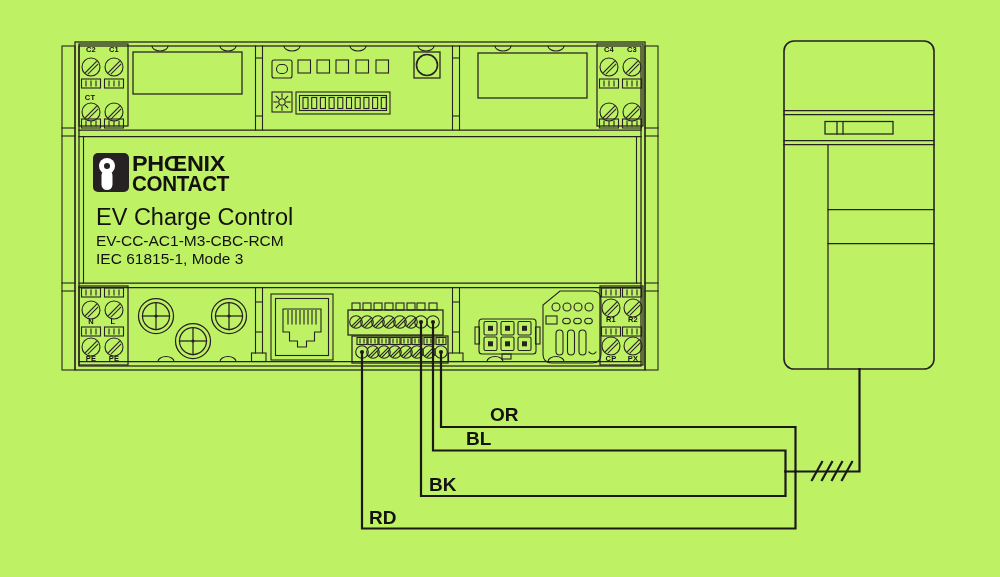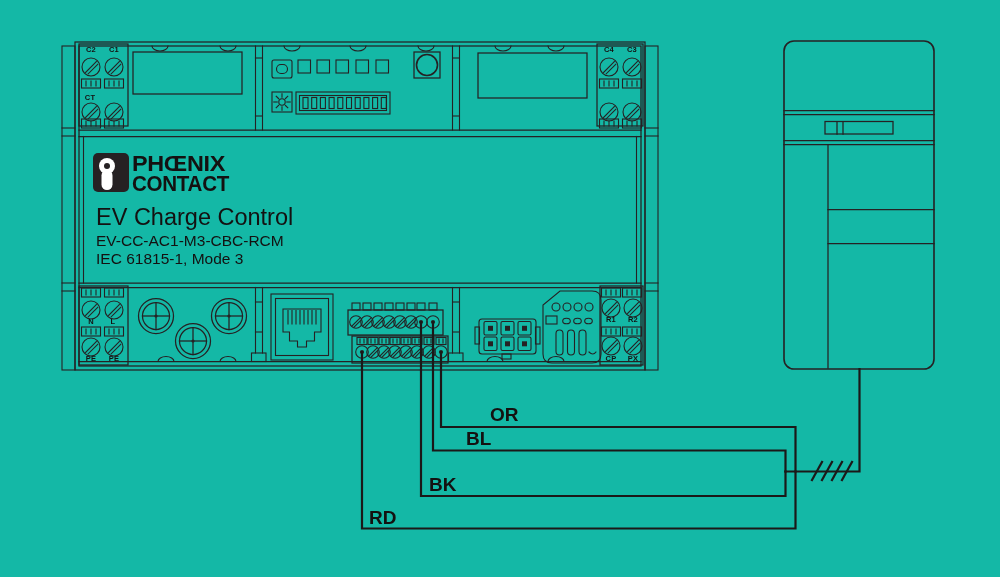--- a/index.html
+++ b/index.html
@@ -1,16 +1,16 @@
 <!DOCTYPE html>
 <html><head>
 <meta charset="utf-8">
 <style>
   html,body{margin:0;padding:0;background:#fff;}
-  .stage{position:relative;width:1000px;height:577px;background:#14b8a6;overflow:hidden;
+  .stage{position:relative;width:1000px;height:577px;background:#bef264;overflow:hidden;
          font-family:"Liberation Sans",sans-serif;}
   svg{display:block}
   .ln{fill:none;stroke:#262123;stroke-width:1.25;stroke-linecap:square;}
   .lt{stroke-width:1.1;}
   .th{stroke-width:1.6;}
   .w{fill:none;stroke:#1b1818;stroke-width:2.2;stroke-linejoin:miter;stroke-linecap:square;}
   .fb{fill:#262123;stroke:none;}
   .fw{fill:#ffffff;stroke:none;}
   text{fill:#141111;stroke:none;}
   .t-tiny{font-size:7.5px;font-weight:700;letter-spacing:.3px;text-anchor:middle;}

